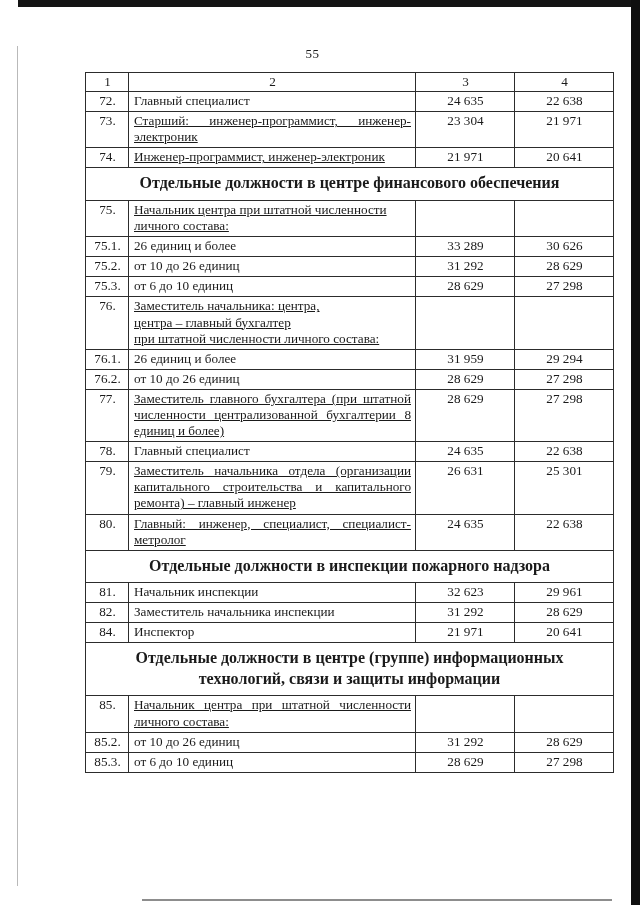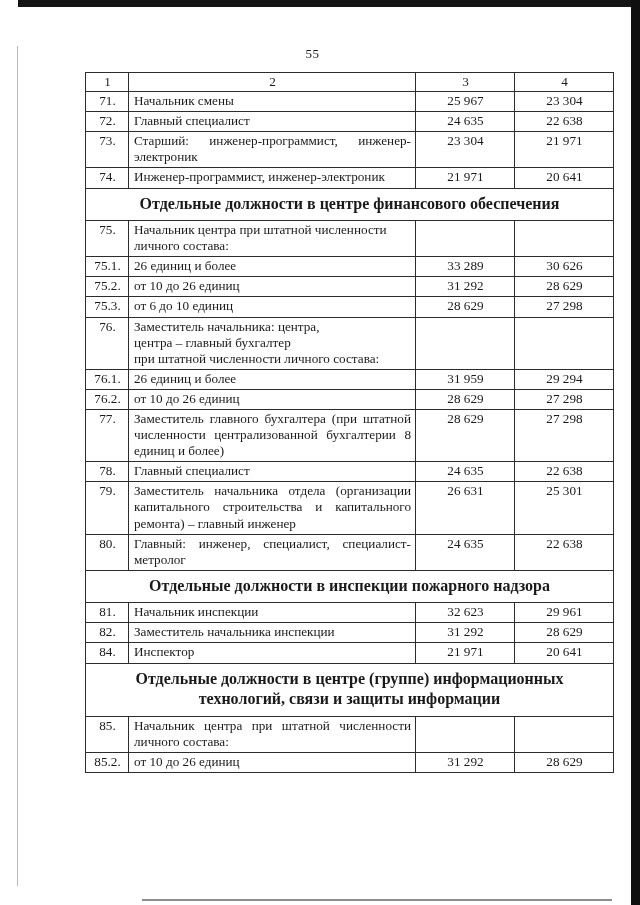--- a/index.html
+++ b/index.html
@@ -87,20 +87,21 @@
     text-align: center;
     white-space: nowrap;
   }
   .cell-title {
     text-align: justify;
     text-align-last: left;
     hyphens: none;
   }
   .cell-title.jst {
     text-align: justify;
+    text-decoration: underline;
   }
   .cell-val {
     text-align: center;
     white-space: nowrap;
   }
   .hdr td {
     text-align: center;
     padding-top: 1px;
     padding-bottom: 1px;
   }
@@ -130,26 +131,20 @@
     <col class="c-val4">
   </colgroup>
   <tbody>
       <tr class="hdr">
         <td>1</td>
         <td>2</td>
         <td>3</td>
         <td>4</td>
       </tr>
       <tr>
-        <td class="cell-num">71.</td>
-        <td class="cell-title">Начальник смены</td>
-        <td class="cell-val">25 967</td>
-        <td class="cell-val">23 304</td>
-      </tr>
-      <tr>
         <td class="cell-num">72.</td>
         <td class="cell-title">Главный специалист</td>
         <td class="cell-val">24 635</td>
         <td class="cell-val">22 638</td>
       </tr>
       <tr>
         <td class="cell-num">73.</td>
         <td class="cell-title jst">Старший: инженер-программист, инженер-электроник</td>
         <td class="cell-val">23 304</td>
         <td class="cell-val">21 971</td>
@@ -258,14 +253,20 @@
         <td class="cell-title jst">Начальник центра при штатной численности личного состава:</td>
         <td class="cell-val"></td>
         <td class="cell-val"></td>
       </tr>
       <tr>
         <td class="cell-num">85.2.</td>
         <td class="cell-title">от 10 до 26 единиц</td>
         <td class="cell-val">31 292</td>
         <td class="cell-val">28 629</td>
       </tr>
+      <tr>
+        <td class="cell-num">85.3.</td>
+        <td class="cell-title">от 6 до 10 единиц</td>
+        <td class="cell-val">28 629</td>
+        <td class="cell-val">27 298</td>
+      </tr>
     </tbody>
 </table>
 
 </body></html>

